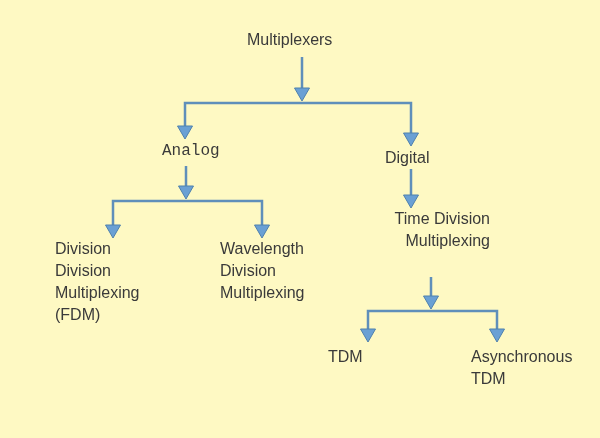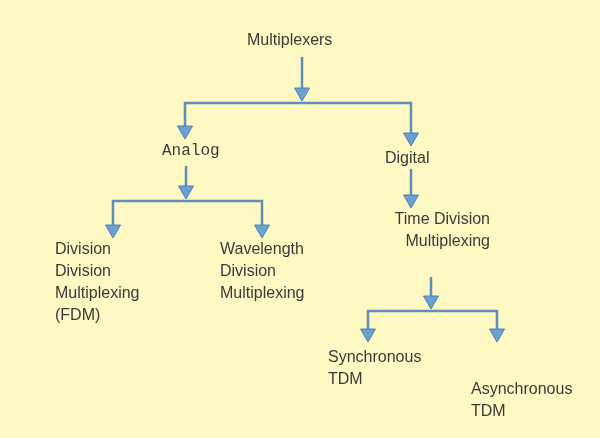--- a/index.html
+++ b/index.html
@@ -77,22 +77,21 @@
     <div>Division</div>
     <div>Multiplexing</div>
   </div>
 
   <div class="node center" style="left:368px; top:208px; width:122px;">
     <div>Time Division</div>
     <div>Multiplexing</div>
   </div>
 
   <div class="node" style="left:328px; top:346px;">
-    <div>Synchronous</div>
     <div>TDM</div>
   </div>
 
-  <div class="node" style="left:471px; top:346px;margin-top:32px;">
+  <div class="node" style="left:471px; top:346px;">
     <div>Asynchronous</div>
     <div>TDM</div>
   </div>
 
 </div>
 
 </body></html>

